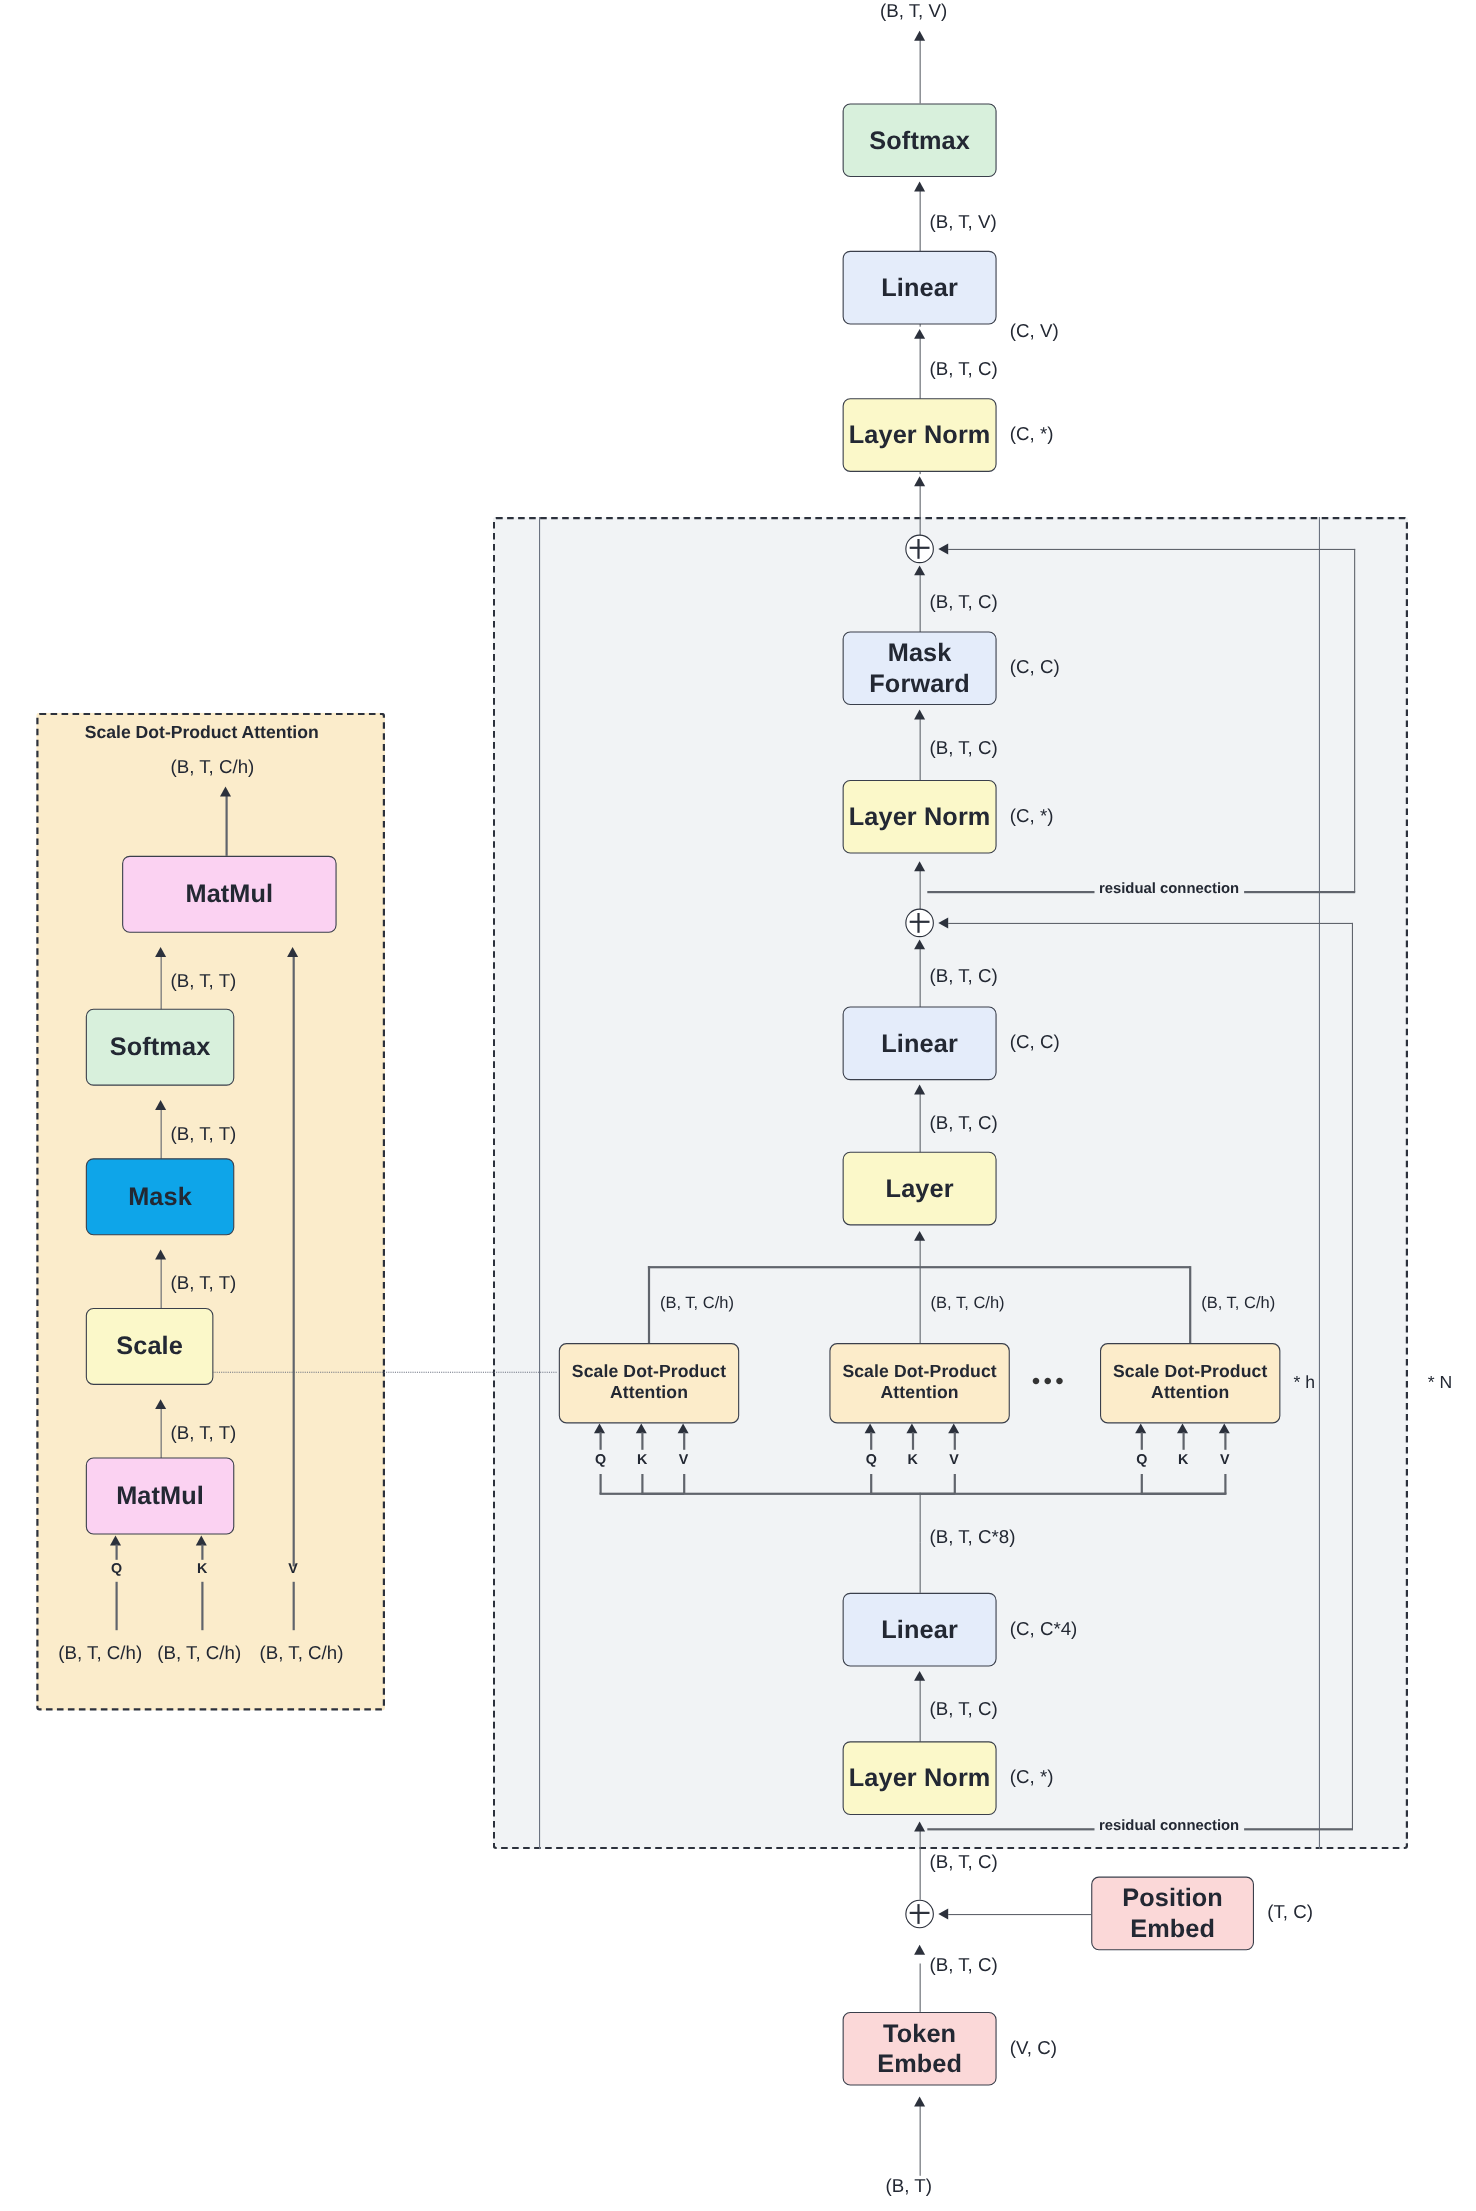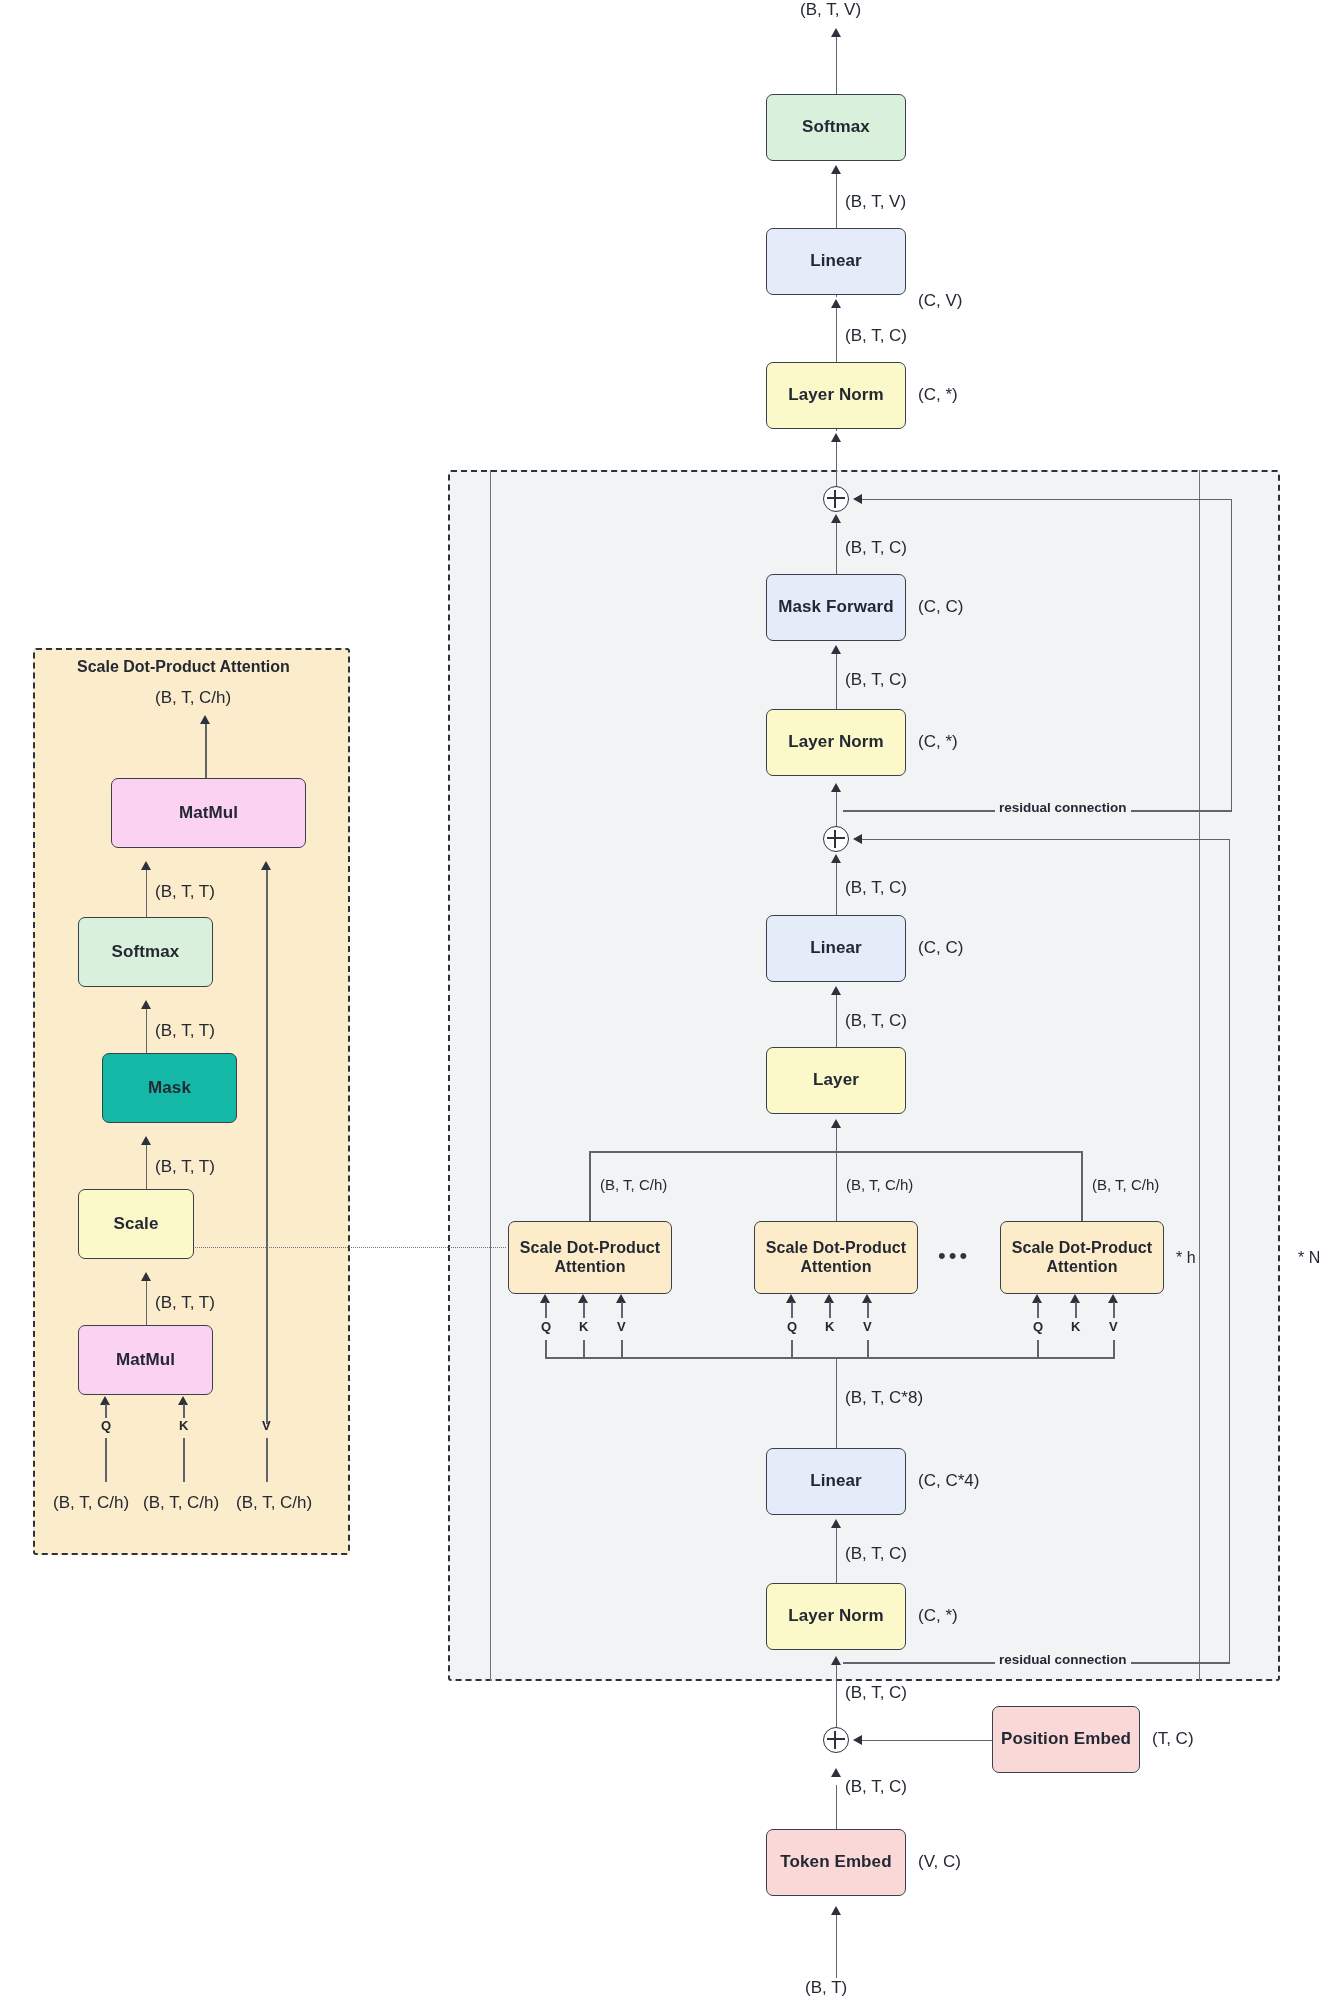--- a/index.html
+++ b/index.html
@@ -23,29 +23,29 @@
   .node {
     position: absolute;
     box-sizing: border-box;
     border: 1.6px solid #3a3f4b;
     border-radius: 7px;
     display: flex;
     align-items: center;
     justify-content: center;
     text-align: center;
     font-weight: bold;
-    font-size: 17px;
+    font-size: 23px;
     line-height: 1.18;
     color: #232833;
     letter-spacing: .1px;
   }
   .node.green  { background:#d8f0dc; }
   .node.blue   { background:#e4ecfa; }
   .node.yellow { background:#fbf8c9; }
-  .node.pink-l { background:#14b8a6;margin-left:24px; }
+  .node.pink-l { background:#0ea5e9; }
   .node.magenta{ background:#fbd2f2; }
   .node.red    { background:#fbd8d8; }
   .node.cream  { background:#fcecca; }
   .node.sdpa   { font-size: 16px; }
 
   
   .dashgroup {
     position: absolute;
     box-sizing: border-box;
     border: 2.4px dashed #2c313c;

